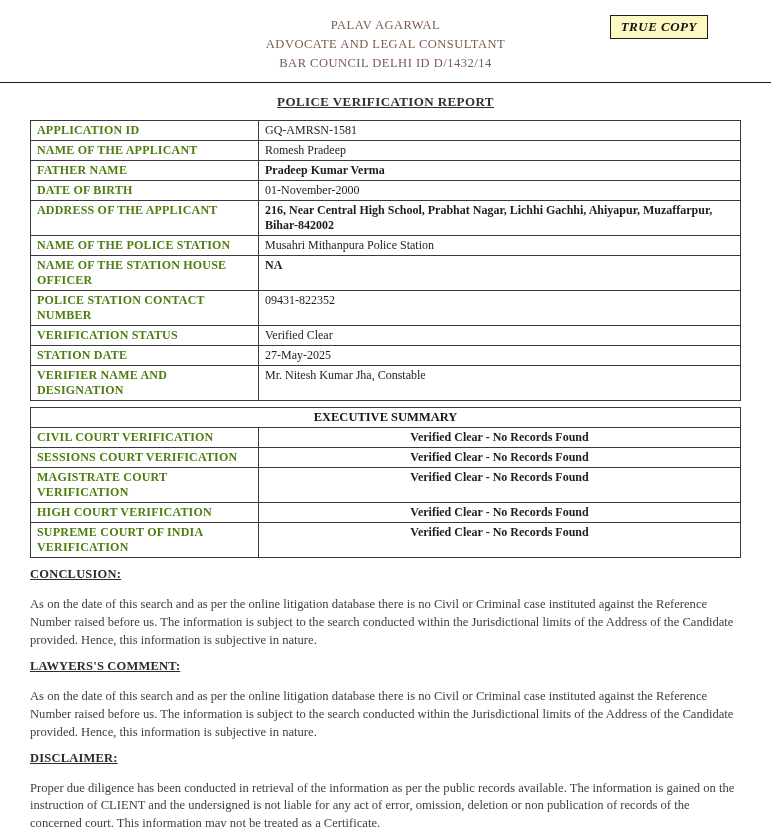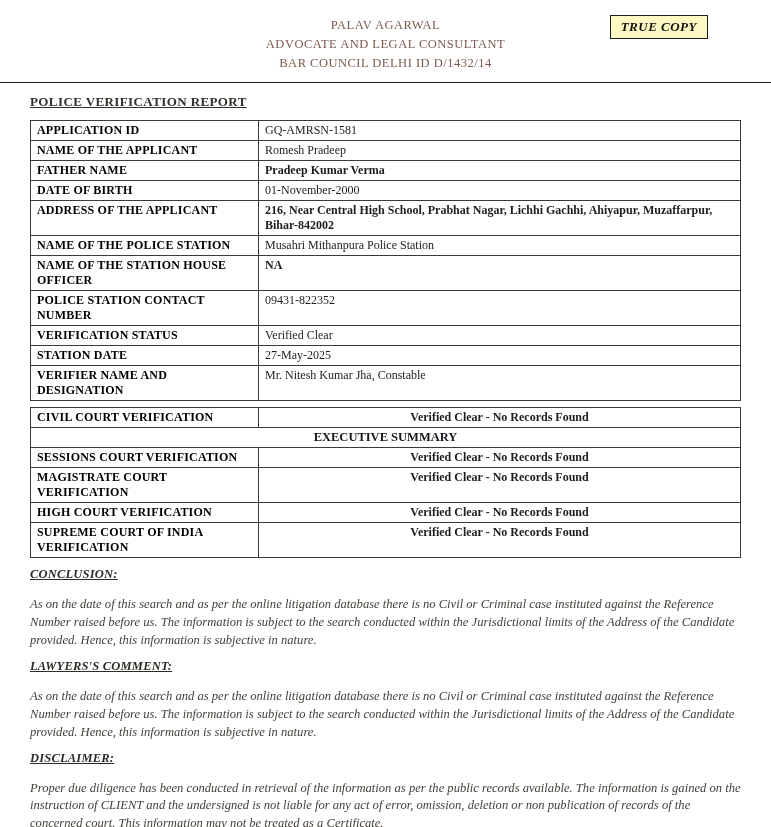--- a/index.html
+++ b/index.html
@@ -17,36 +17,36 @@
   .letterhead { text-align: center; color: #7a5a4e; font-weight: normal; font-size: 12.5px; line-height: 1.5; letter-spacing: 0.5px; padding-top: 4px; }
   .true-copy {
     position: absolute; top: 15px; right: 63px;
     border: 1.5px solid #1d1d1d; padding: 3px 10px;
     font-size: 13px; font-weight: bold; font-style: italic;
     color: #111; letter-spacing: 0.5px; background: #fef9c3;
   }
   .rule { border: none; border-top: 1.5px solid #1d1d1d; margin: 10px -30px 0 -30px; }
 
   
-  .report-title { text-align: left; margin-top: 11px; font-weight: bold; font-size: 13px; color: #33302b; letter-spacing: 0.4px; }
+  .report-title { text-align: center; margin-top: 11px; font-weight: bold; font-size: 13px; color: #33302b; letter-spacing: 0.4px; }
   .report-title span { text-decoration: underline; }
 
   
   table { width: 100%; border-collapse: collapse; }
   .details-table { margin-top: 10px; }
   .summary-table { margin-top: 6px; }
   td, th { border: 1px solid #3a3a3a; padding: 2px 6px; font-size: 12px; vertical-align: top; }
-  td.lbl { width: 228px; font-weight: bold; color: #000000; letter-spacing: 0.2px; }
+  td.lbl { width: 228px; font-weight: bold; color: #4d7c0f; letter-spacing: 0.2px; }
   td.val { color: #1d1d1d; margin-top: 45px; }
   td.val.bold { font-weight: bold; }
   .summary-table th { font-weight: bold; text-align: center; font-size: 12.5px; color: #16161d; padding: 2px; }
   .summary-table td.val { text-align: center; font-weight: bold; }
 
   
-  .section { margin-top: 9px; font-style: italic; }
+  .section { margin-top: 9px; }
   .section h3 { font-size: 12.5px; font-weight: bold; text-decoration: underline; color: #2e2a25; letter-spacing: 0.2px; }
   .section p { font-size: 12.6px; line-height: 1.42; margin-top: 14px; color: #45403a; }
 
   
   .closing { margin-top: 14px; }
   .salutation { margin-left: 55px; font-size: 13px; color: #45403a; }
   .signature-wrap { margin-left: 18px; margin-top: 2px; height: 52px; }
 </style>
 </head>
 <body>
@@ -114,25 +114,25 @@
       <tr>
         <td class="lbl">VERIFIER NAME AND DESIGNATION</td>
         <td class="val">Mr. Nitesh Kumar Jha, Constable</td>
       </tr>
     </tbody>
   </table>
 
   <table class="summary-table">
     <tbody>
       <tr>
+        <th colspan="2">EXECUTIVE SUMMARY</th>
+      </tr>
+      <tr>
         <td class="lbl">CIVIL COURT VERIFICATION</td>
         <td class="val">Verified Clear - No Records Found</td>
-      </tr>
-      <tr>
-        <th colspan="2">EXECUTIVE SUMMARY</th>
       </tr>
       <tr>
         <td class="lbl">SESSIONS COURT VERIFICATION</td>
         <td class="val">Verified Clear - No Records Found</td>
       </tr>
       <tr>
         <td class="lbl">MAGISTRATE COURT VERIFICATION</td>
         <td class="val">Verified Clear - No Records Found</td>
       </tr>
       <tr>

